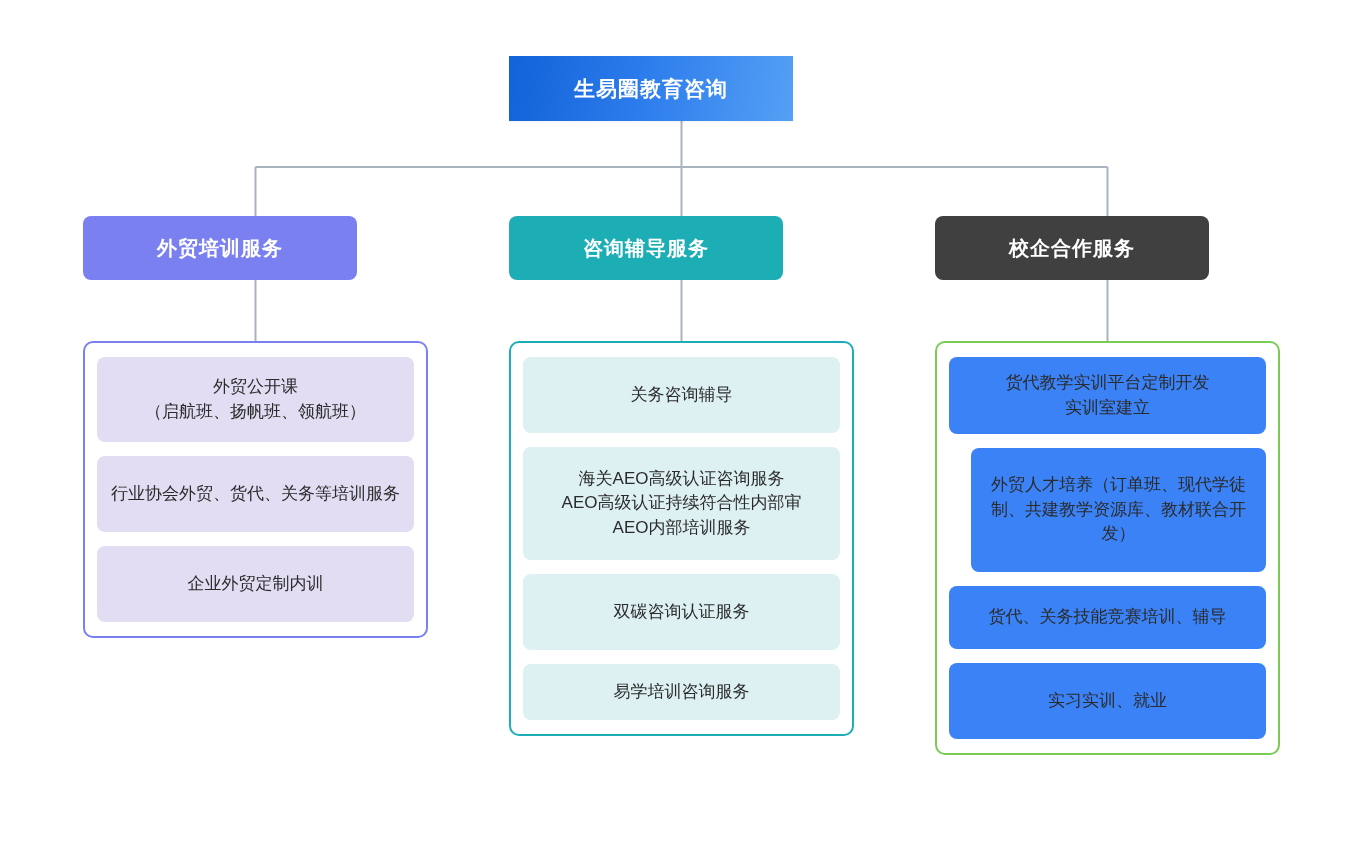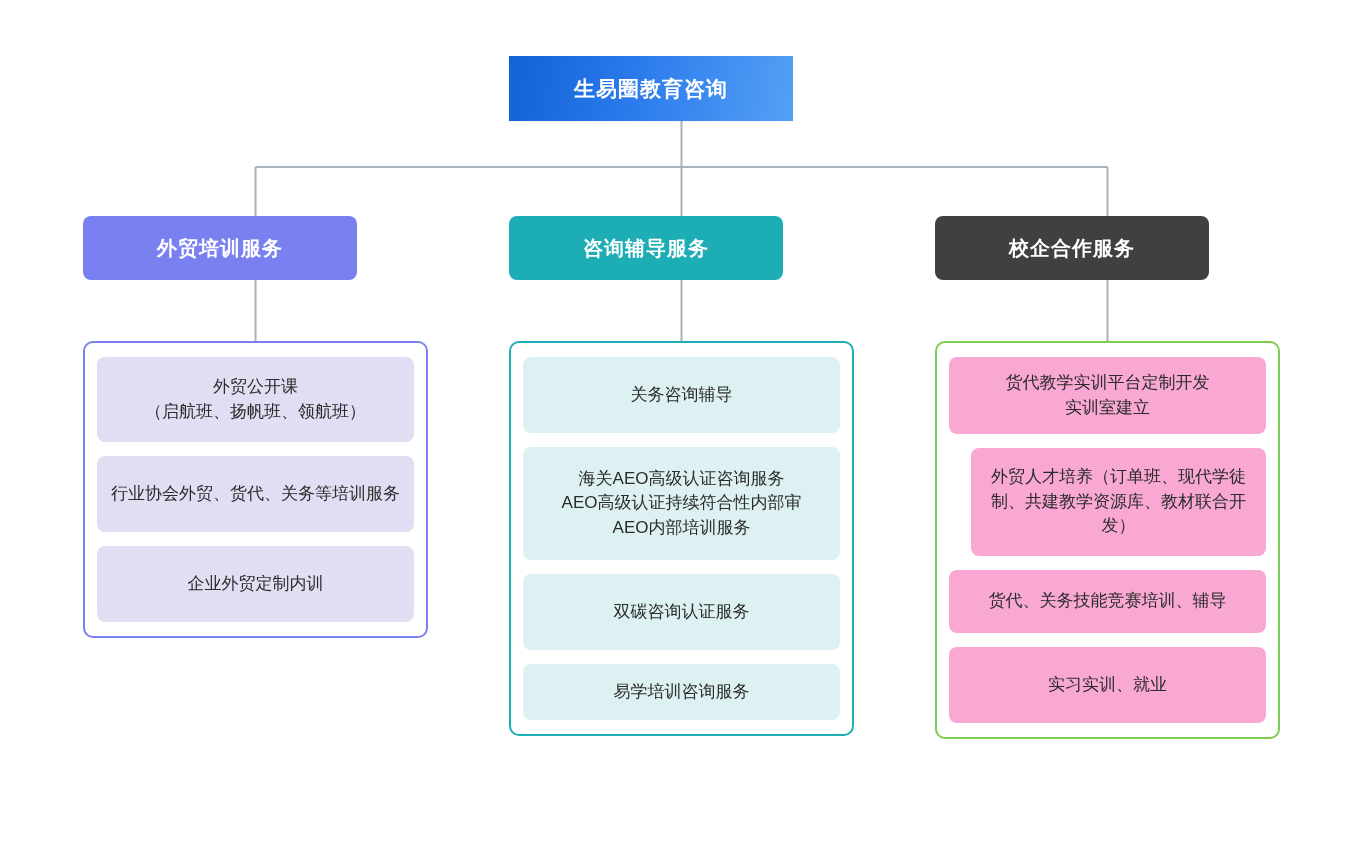--- a/index.html
+++ b/index.html
@@ -114,35 +114,35 @@
   .col-1 .item-card  { background: #e2ddf2; }
 
   
   .col-2 .cat-header { background: #1cadb5; }
   .col-2 .group-box  { border-color: #1cadb5; }
   .col-2 .item-card  { background: #ddf0f2; }
 
   
   .col-3 .cat-header { background: #404040; font-family: Liberation Serif, serif; }
   .col-3 .group-box  { border-color: #7bcc52; }
-  .col-3 .item-card  { background: #f9a8d4; }
+  .col-3 .item-card  { background: #3b82f6; }
 
   
   .col-1 .item-card.h1 { height: 85px; }
   .col-1 .item-card.h2 { height: 76px; }
   .col-1 .item-card.h3 { height: 76px; }
   .col-1 .item-card.h4 { height: 76px; }
 
   .col-2 .item-card.h1 { height: 113px; }
   .col-2 .item-card.h2 { height: 76px; }
   .col-2 .item-card.h3 { height: 76px; }
   .col-2 .item-card.h4 { height: 56px; }
 
   .col-3 .item-card.h1 { height: 77px; }
-  .col-3 .item-card.h2 { height: 108px; margin-left: 22px; }
+  .col-3 .item-card.h2 { height: 124px; margin-left: 22px; }
   .col-3 .item-card.h3 { height: 63px; }
   .col-3 .item-card.h4 { height: 76px; }
 </style>
 </head>
 <body>
 
 <div id="chart-root">
 
   <svg id="connectors" viewBox="0 0 1360 844" width="1360" height="844">
 

